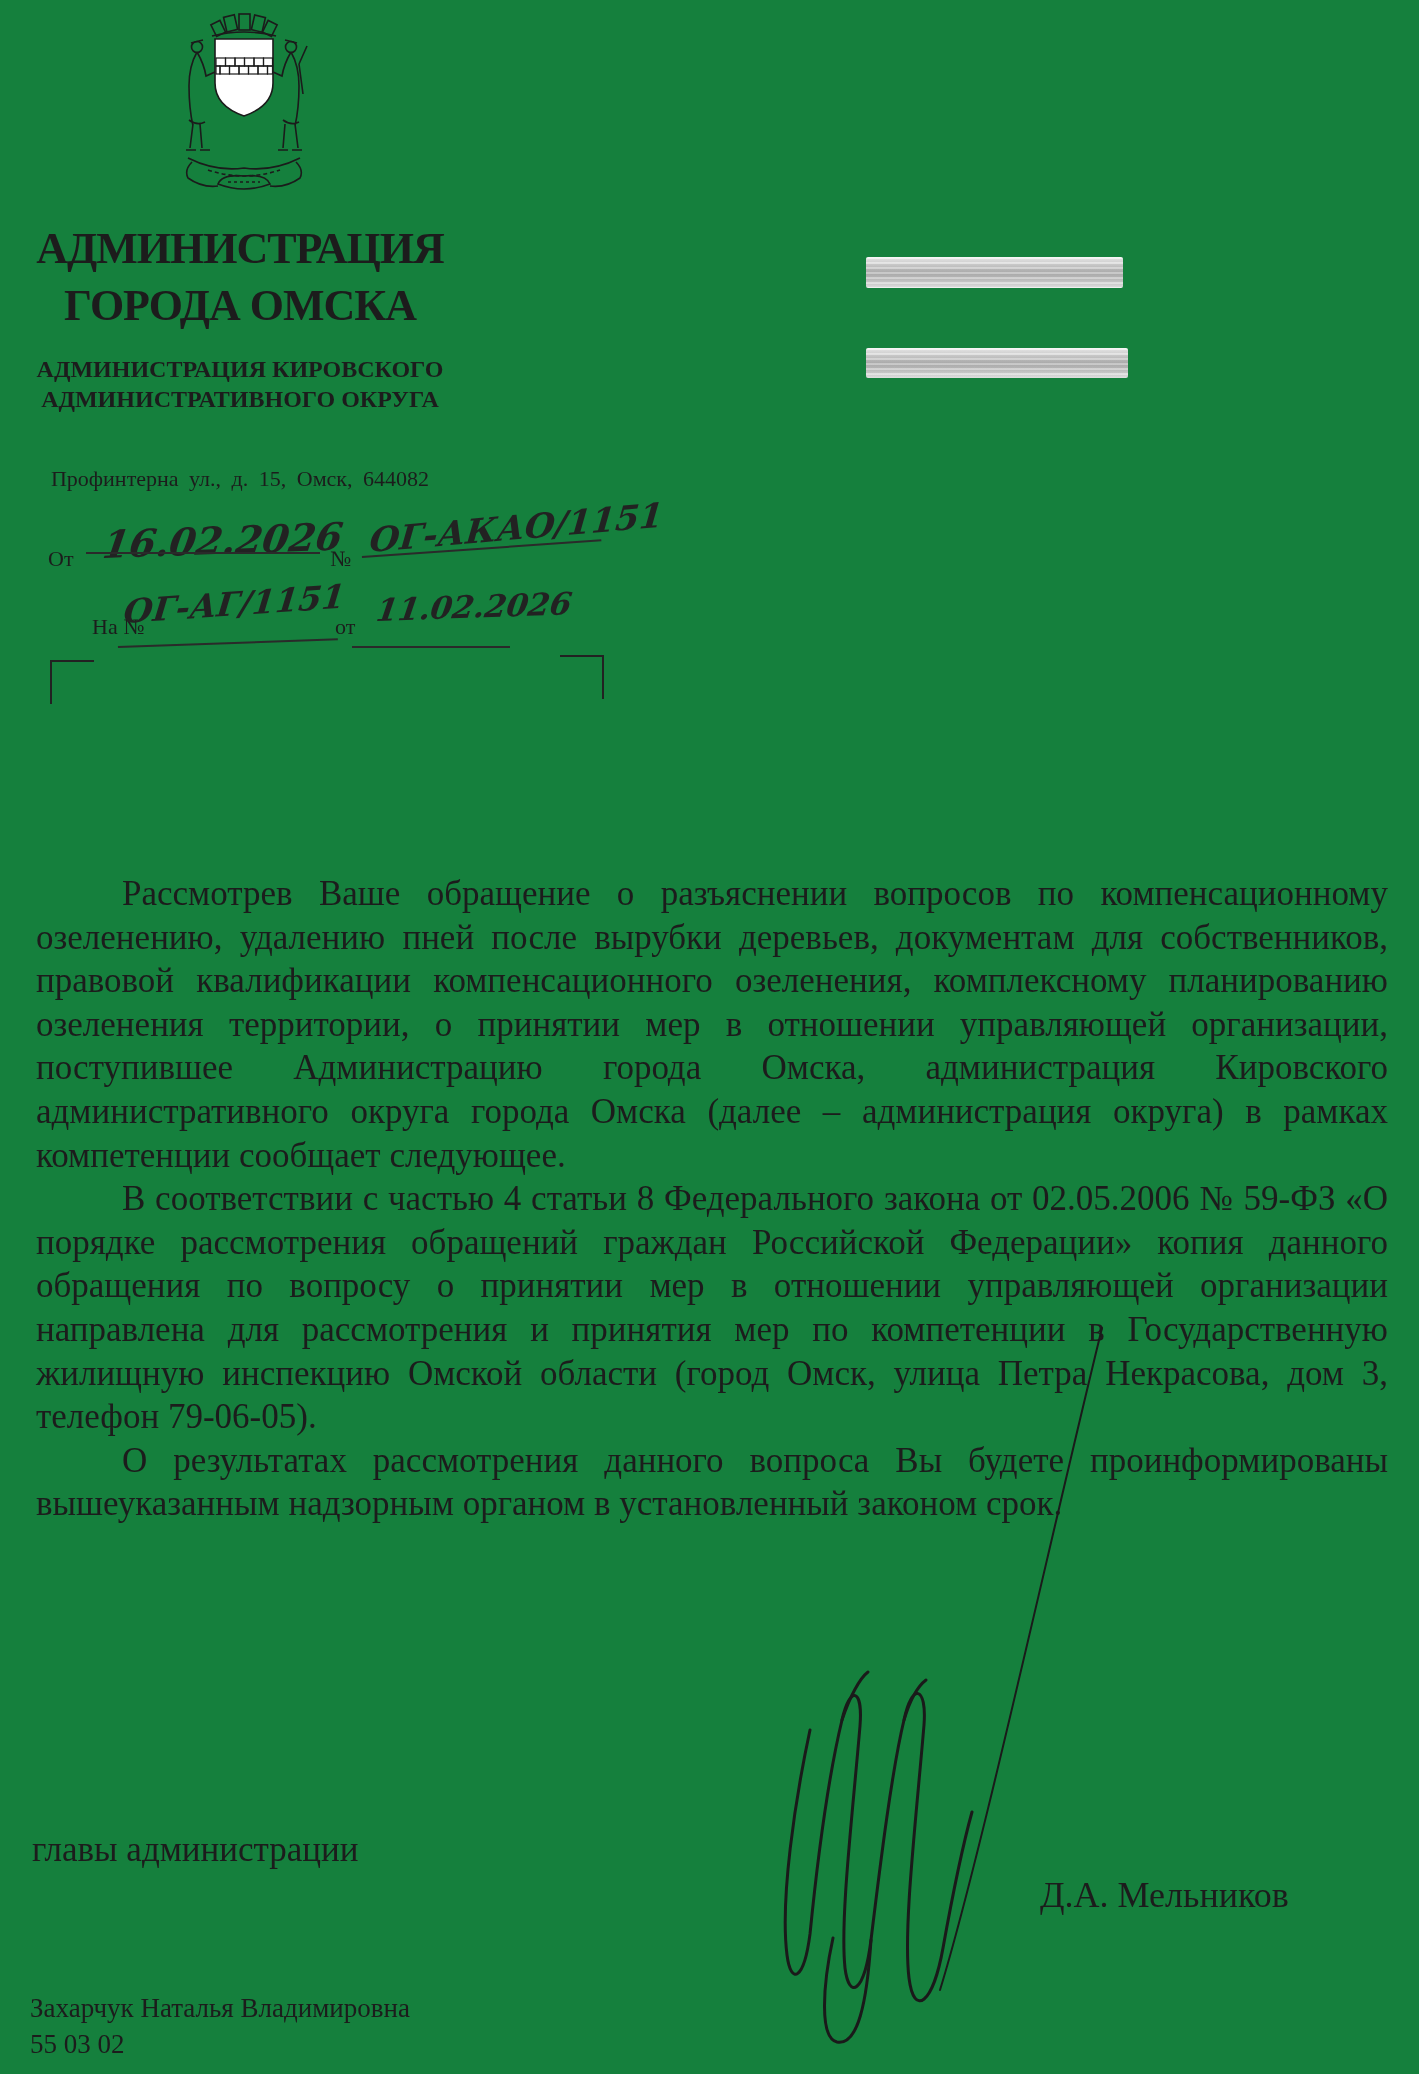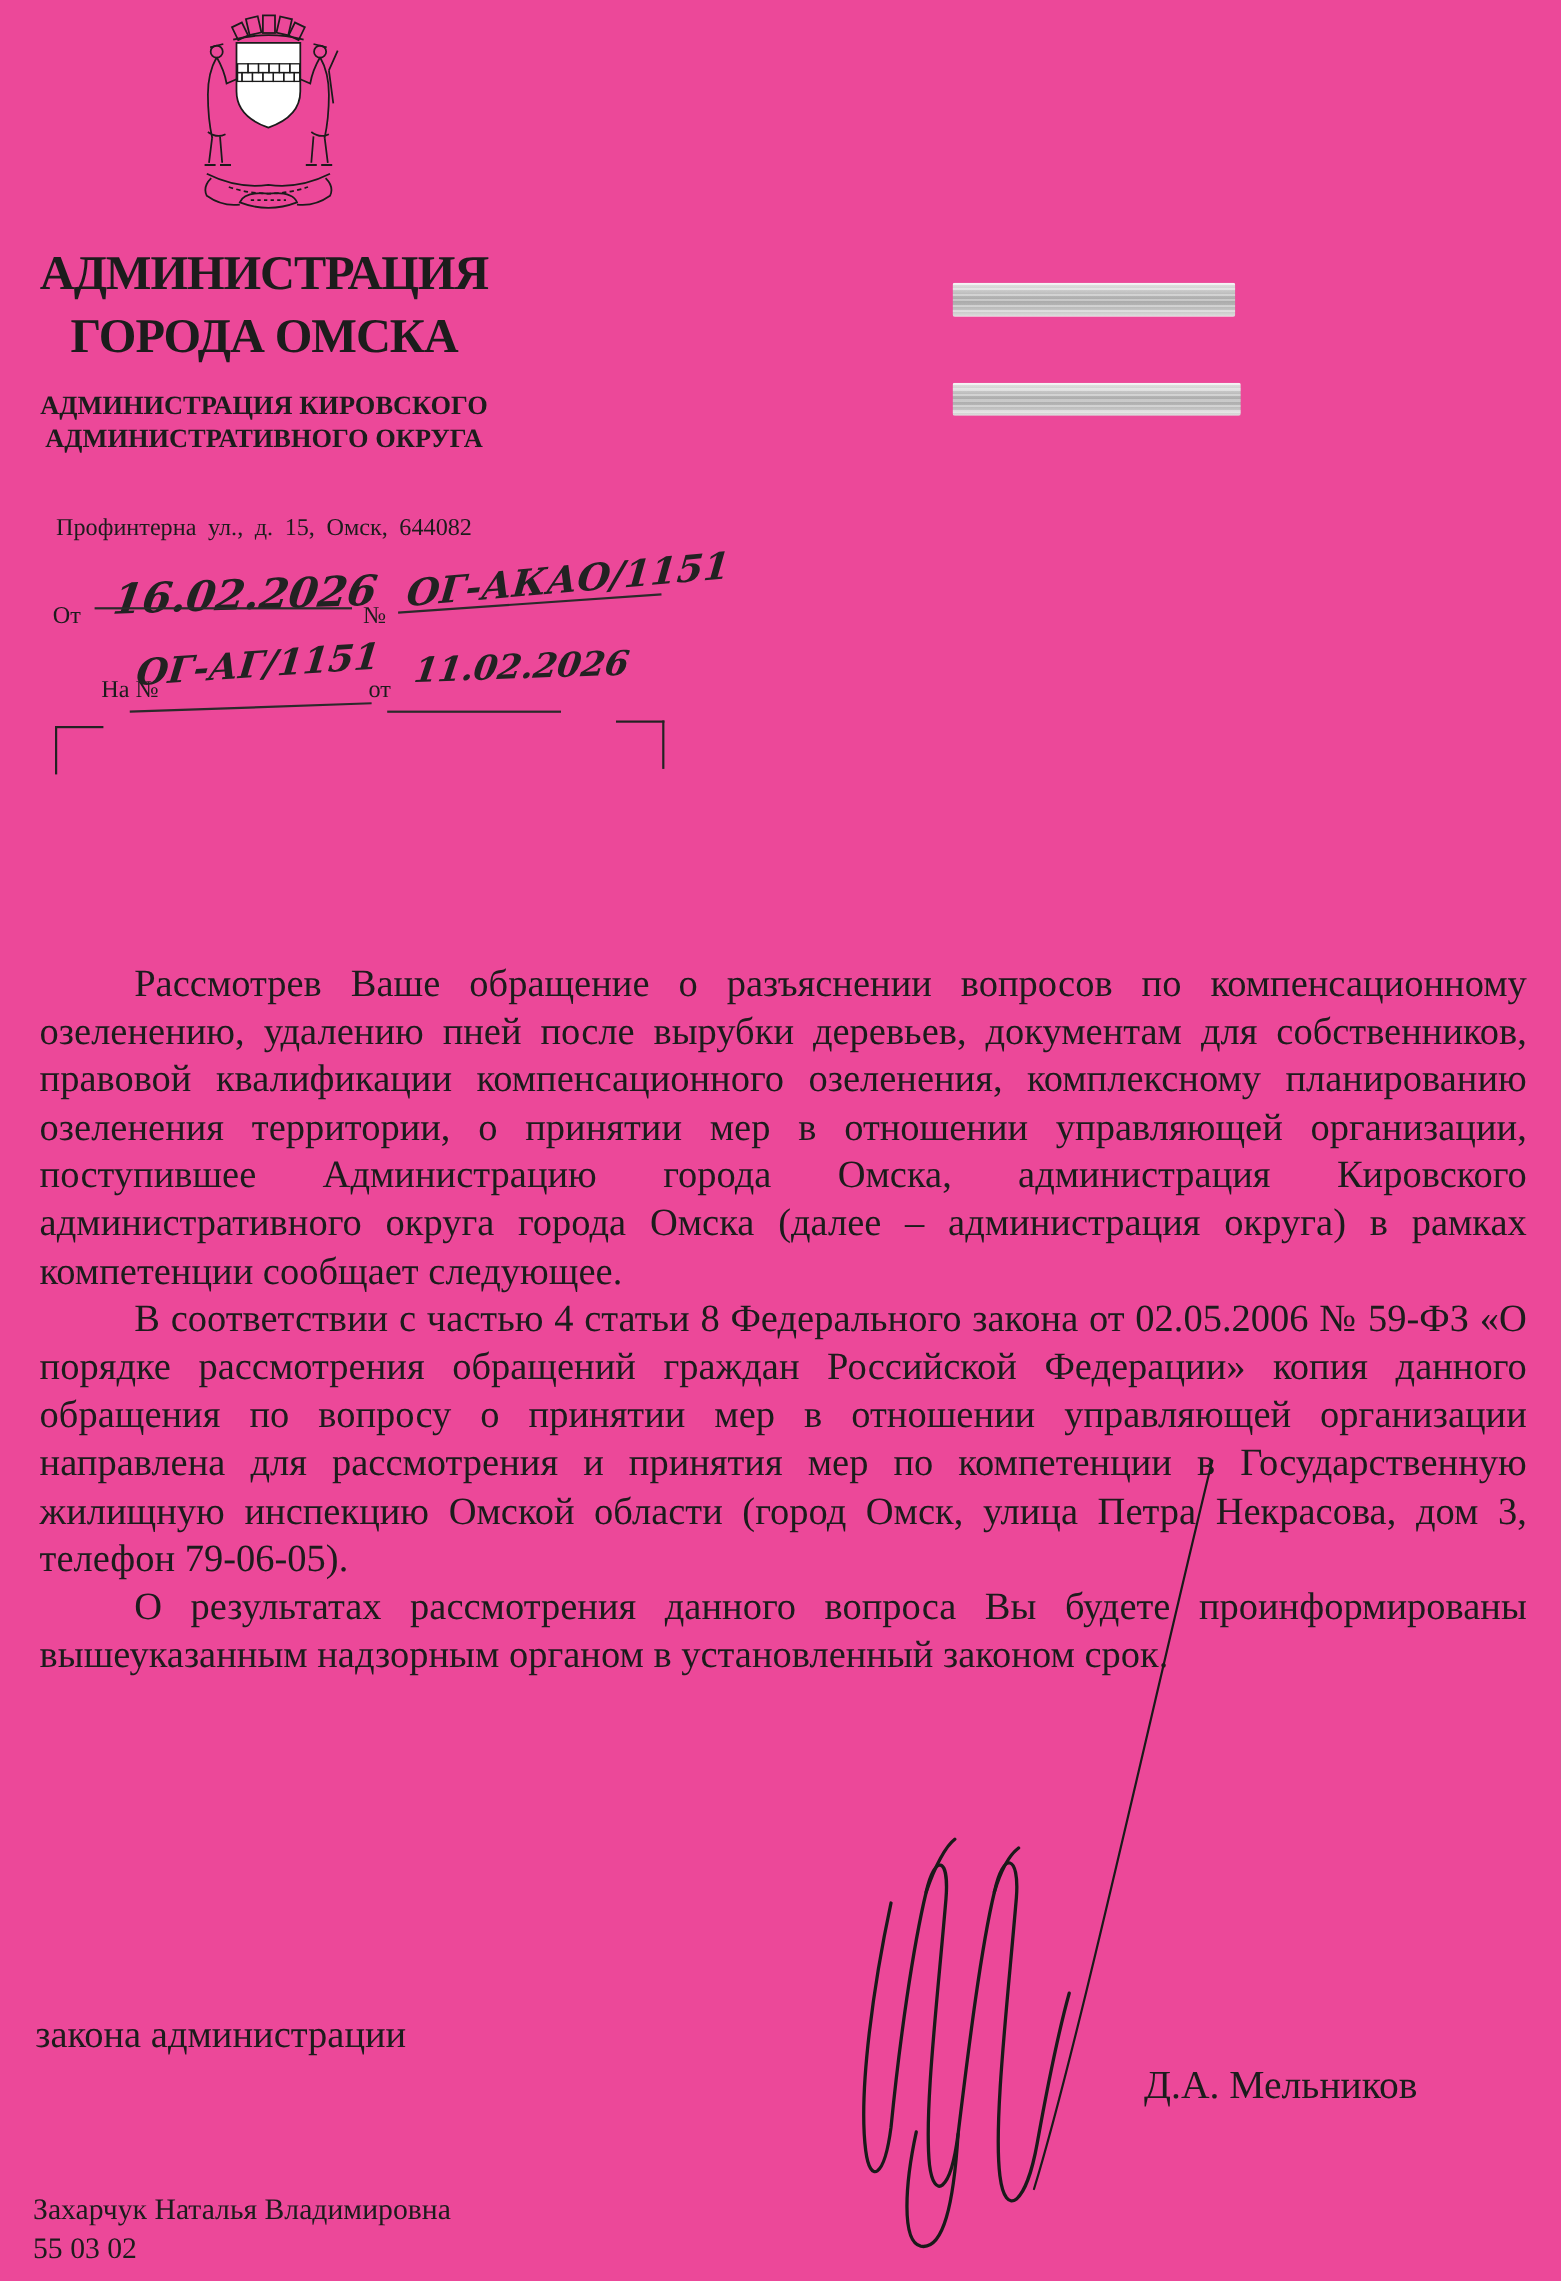--- a/index.html
+++ b/index.html
@@ -1,20 +1,20 @@
 <!DOCTYPE html>
 <html><head>
 <meta charset="utf-8">
 <style>
   html,body{margin:0;padding:0;background:#888;}
   .page{
     position:relative;
     width:1419px;height:2074px;
     margin:0 auto;
-    background:#ec4899;
+    background:#15803d;
     font-family:"Liberation Serif", serif;
     color:#1c1c1c;
     overflow:hidden;
   }
   
   .emblem{position:absolute;left:168px;top:12px;width:152px;height:182px;}
   
   .org-title{
     position:absolute;left:28px;top:220px;width:424px;
     text-align:center;font-weight:bold;font-size:44px;line-height:57px;
@@ -161,21 +161,21 @@
                C 152 520, 140 620, 145 668 C 149 700, 164 694, 171 640
                C 181 558, 192 470, 204 420 C 212 382, 227 386, 224 425
                C 216 520, 203 630, 209 678 C 214 718, 233 704, 243 648
                C 252 598, 262 548, 272 512"></path>
       <path d="M171 640 C 167 702, 158 746, 137 742 C 119 738, 123 684, 133 638"></path>
       <path d="M142 420 C 150 396, 160 378, 168 372 M204 420 C 210 400, 218 386, 226 380"></path>
     </g>
   </svg>
 
   <div class="signer-position">
-    <div>закона администрации</div>
+    <div>главы администрации</div>
   </div>
   <div class="signer-name">Д.А. Мельников</div>
 
   <div class="executor">
     <div>Захарчук Наталья Владимировна</div>
     <div>55 03 02</div>
   </div>
 
 </div>
 

